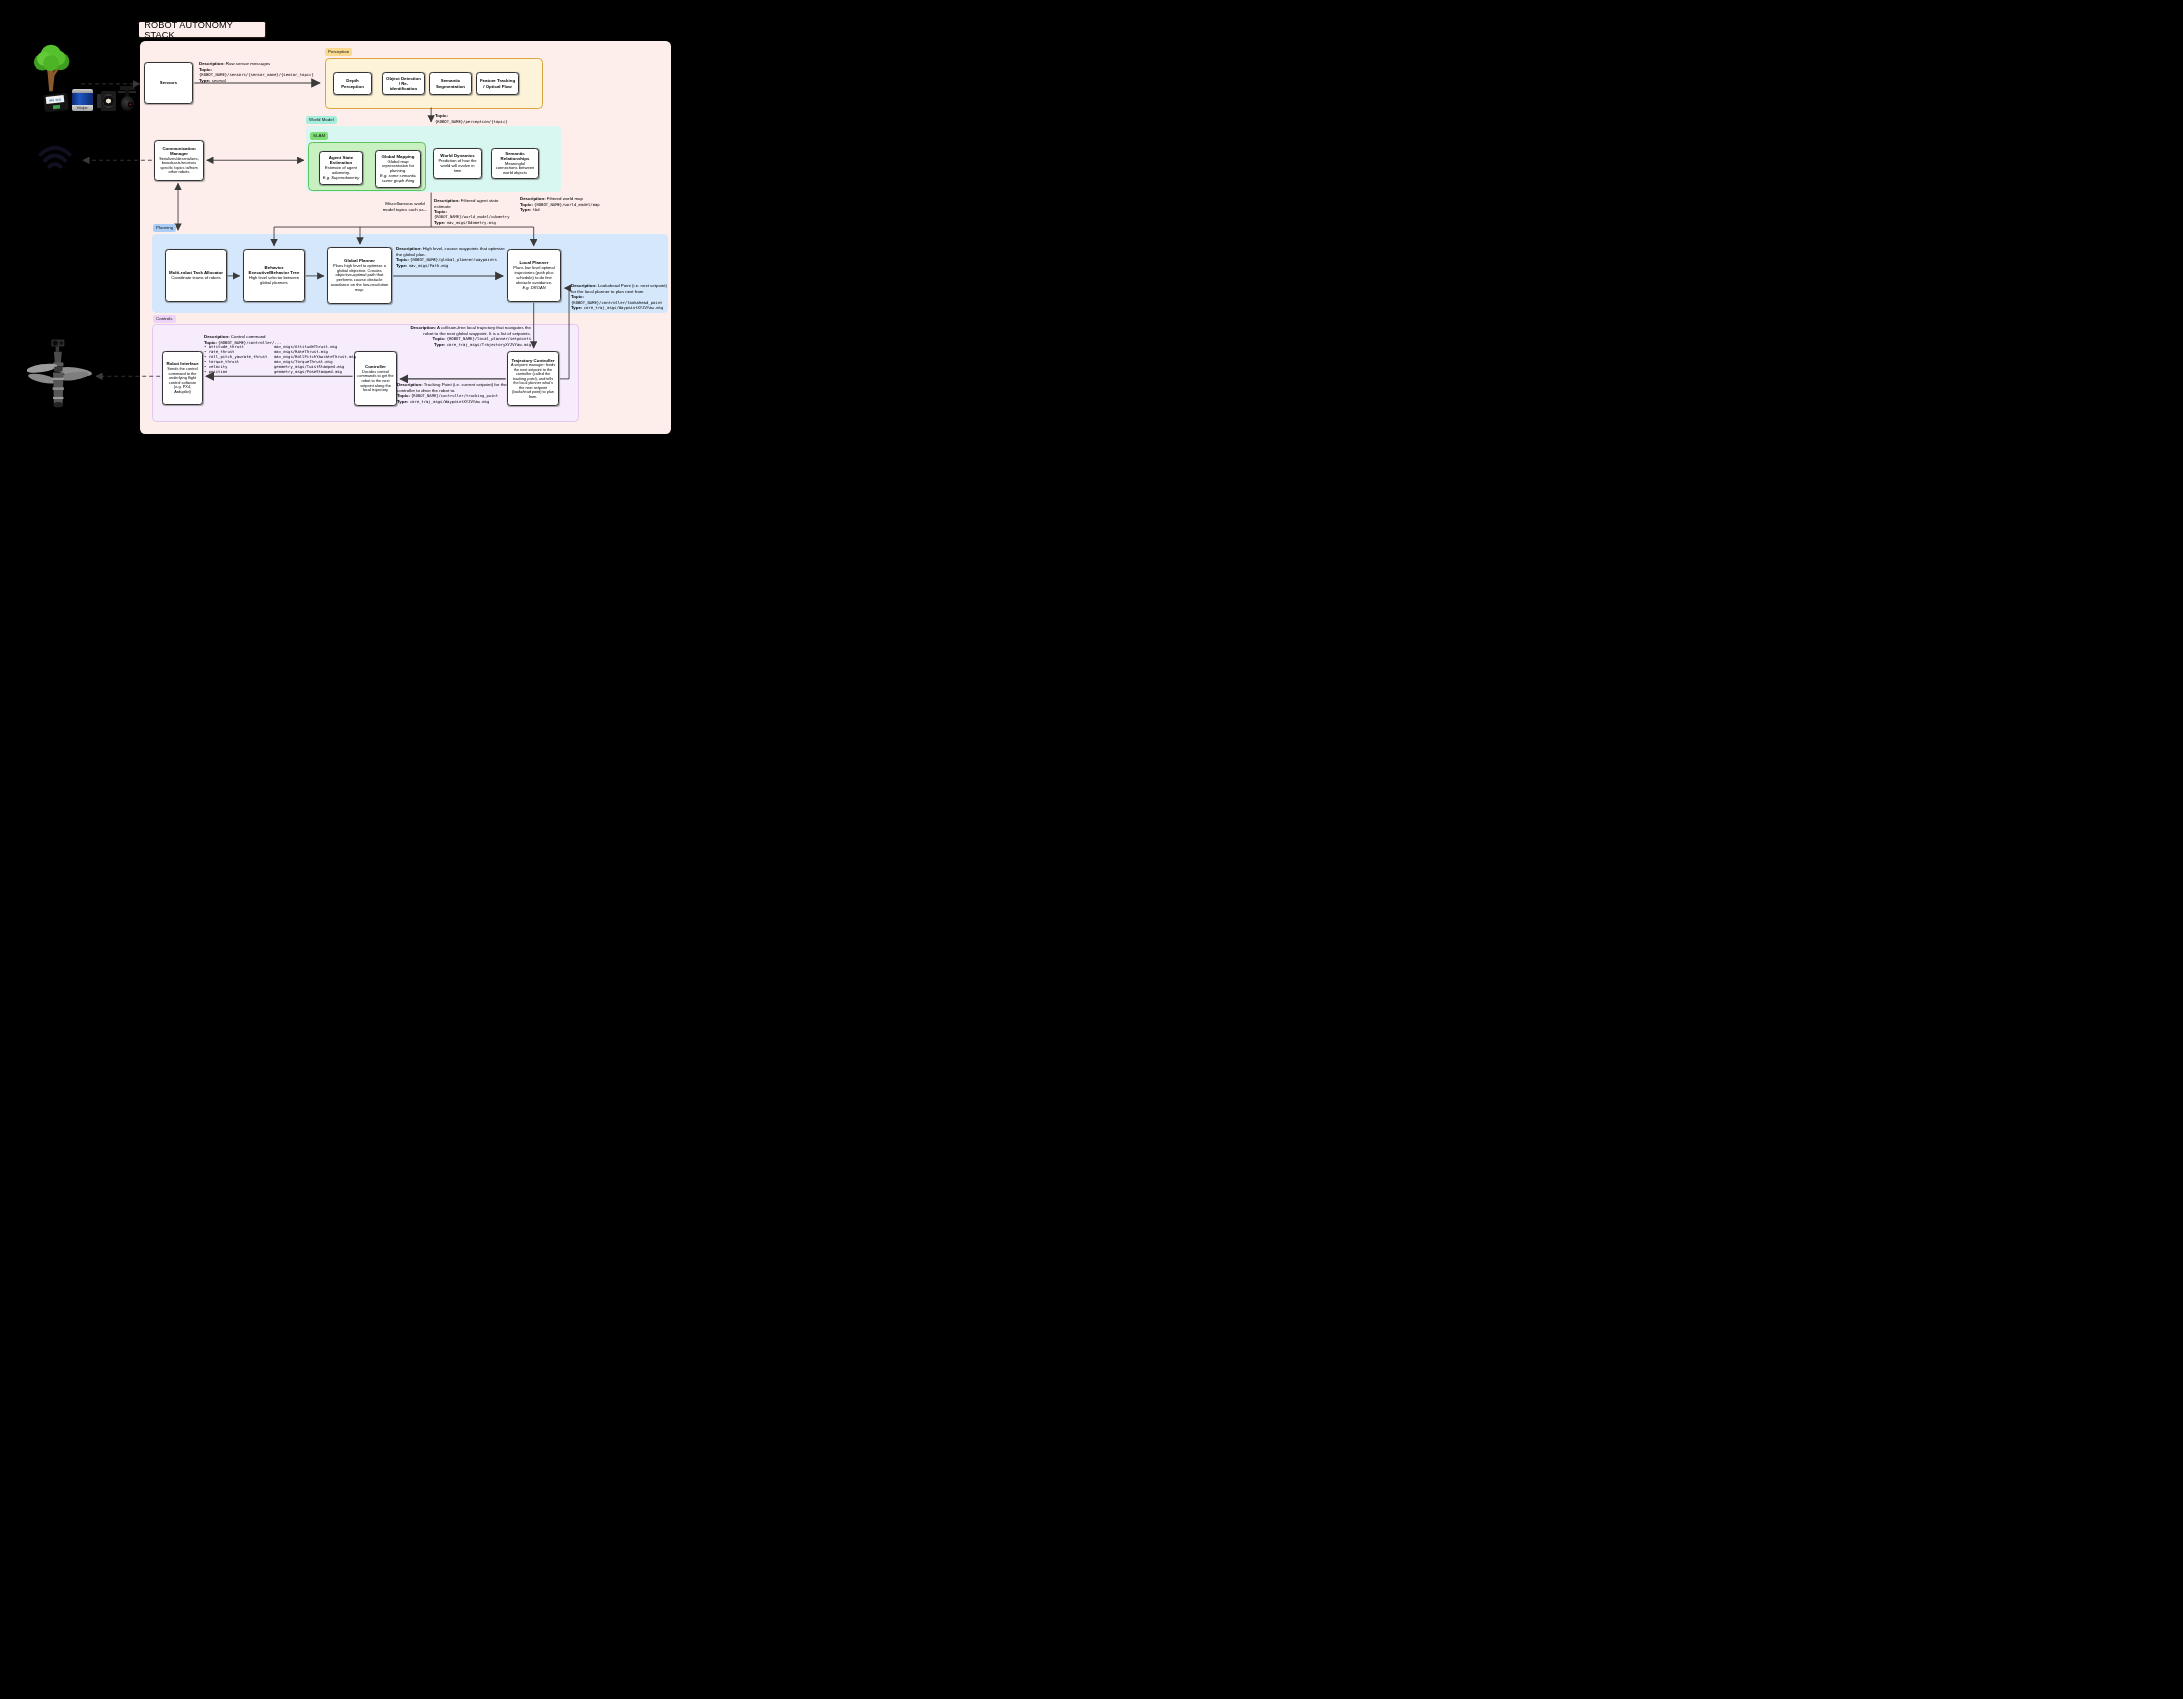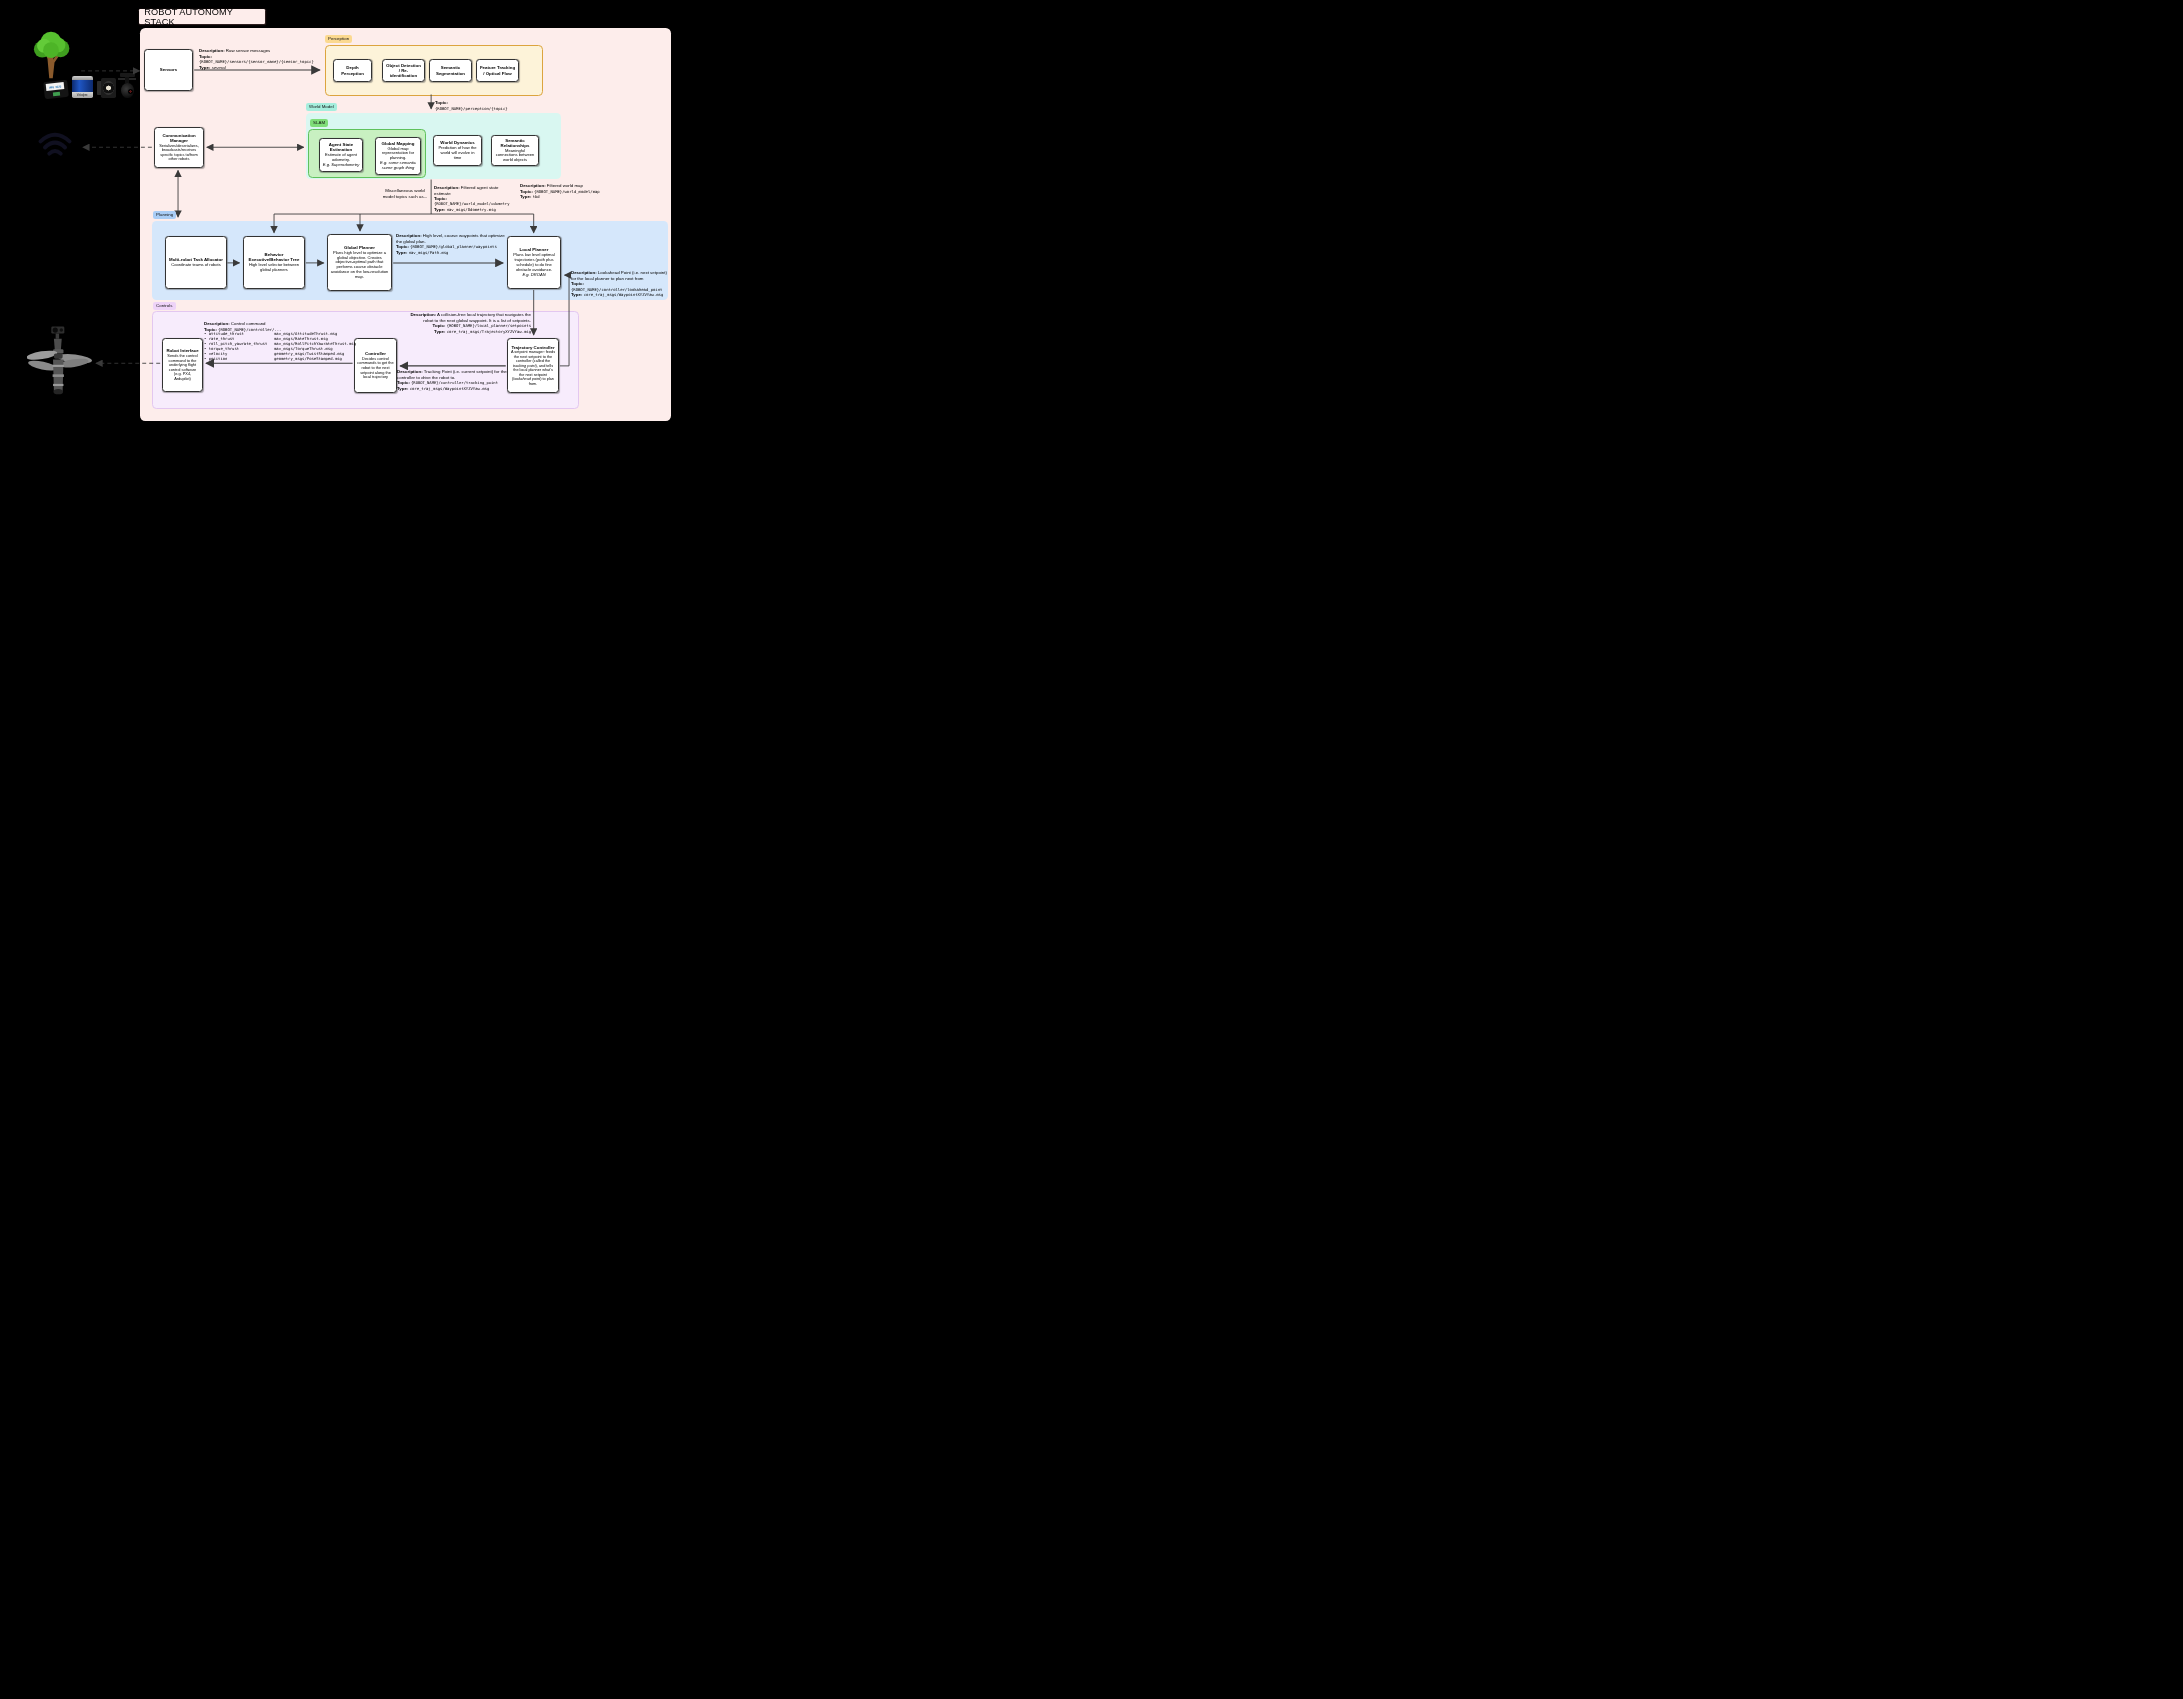--- a/index.html
+++ b/index.html
@@ -1,17 +1,17 @@
 <!DOCTYPE html>
 <html style="font-size:7px"><head>
 <meta charset="utf-8">
 <style>
   html,body{margin:0;padding:0;background:#000;}
   .stage{position:relative;width:679px;height:425px;background:#000;overflow:hidden;
-         font-family:"Liberation Sans",sans-serif;color:#000;}
+         font-family:"Liberation Sans",sans-serif;color:#000;margin-top:13px;}
   .mono{font-family:"DejaVu Sans Mono",monospace;font-size:3.9px;}
   .b{font-weight:bold;}
   .i{font-style:italic;}
   .titlebox{position:absolute;left:139px;top:8.7px;width:121px;height:15.7px;background:#fdedeb;
             border-radius:1.3px;display:flex;align-items:center;padding-left:5.2px;
             font-size:9.2px;letter-spacing:0.1px;z-index:4;box-shadow:0.9px 0.9px 1.3px rgba(90,60,60,.6);}
   .mainpanel{position:absolute;left:140px;top:27.5px;width:531px;height:393px;background:#fdedeb;
              border-radius:5.2px;z-index:1;}
   .panel{position:absolute;border-radius:4.4px;z-index:2;}
   .tag{position:absolute;z-index:4;font-size:4.4px;padding:1.3px 3.1px;border-radius:2.2px;color:#111;}

